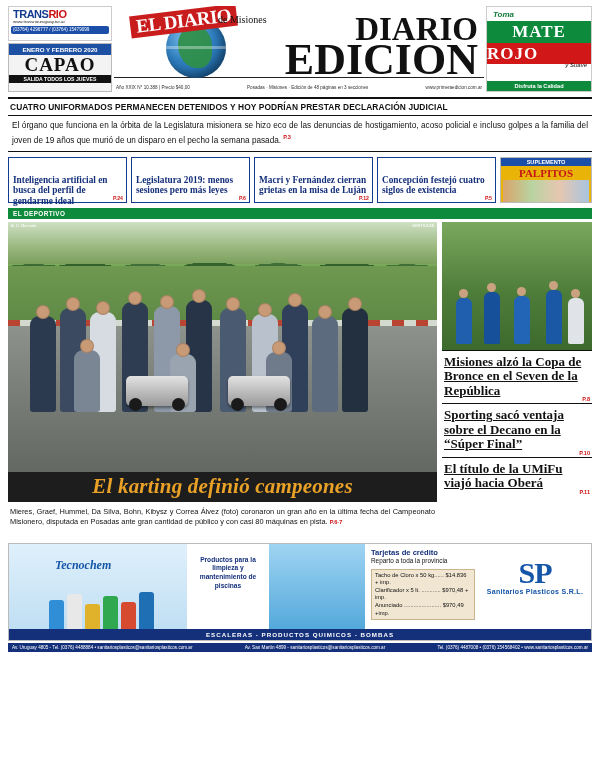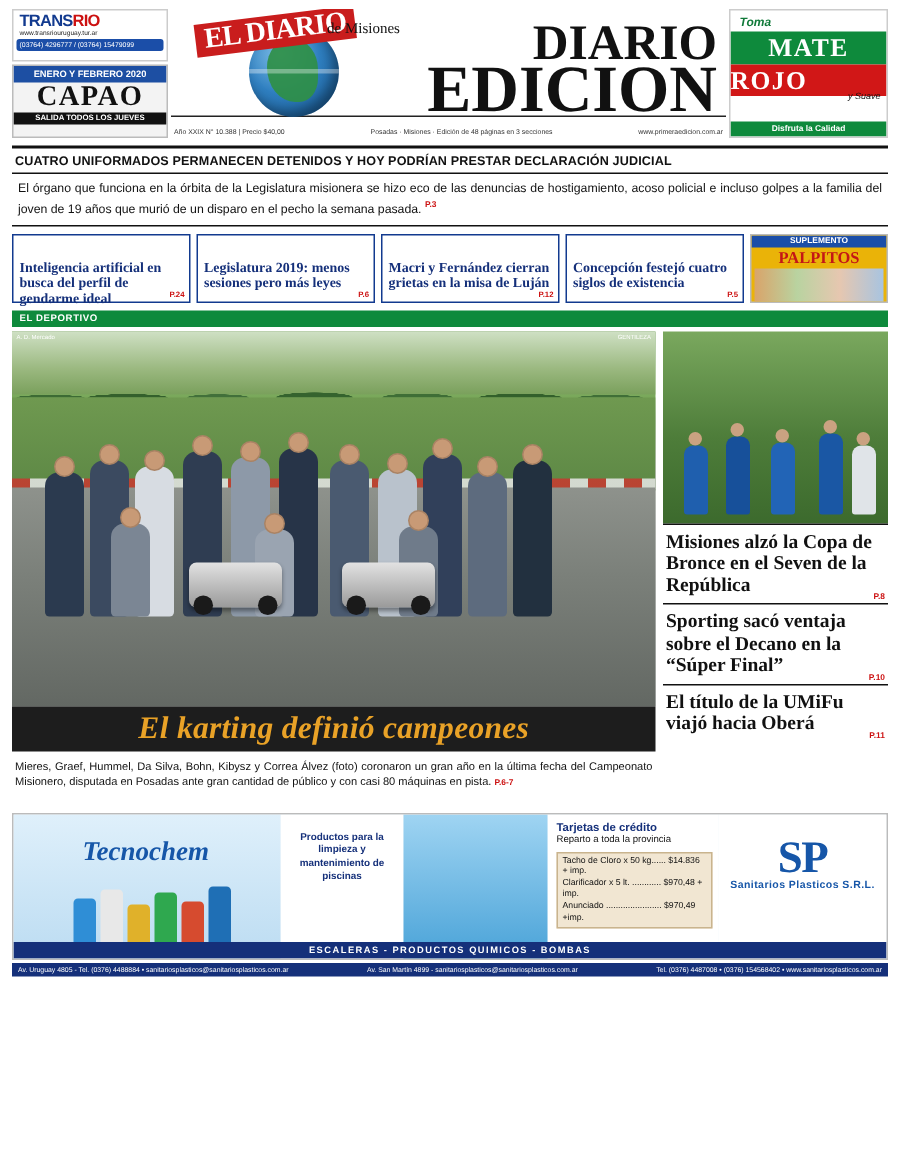--- a/index.html
+++ b/index.html
@@ -537,20 +537,21 @@
     padding: 4px 2px 5px 2px;
     position: relative;
   }
   .side-item h3 {
     margin: 0;
     font-family: "Liberation Serif", serif;
     font-weight: bold;
     font-size: 13px;
     line-height: 14.5px;
     color: #111111;
+    text-decoration: underline;
   }
   .side-pg {
     font-size: 5.6px;
     color: #cc1111;
     font-weight: bold;
     position: absolute;
     right: 2px;
     bottom: 1px;
   }
 
@@ -578,21 +579,21 @@
   }
   .bot {
     width: 15px;
     border-radius: 3px 3px 1px 1px;
   }
   .ba-logo {
     position: absolute;
     left: 46px; top: 14px;
     font-family: "Liberation Serif", serif;
     font-weight: bold;
-    font-size: 18px;
+    font-size: 12px;
     color: #1656a8;
     font-style: italic;
   }
   .ba-col2 {
     width: 74px;
     font-size: 6.6px;
     font-weight: bold;
     color: #15307a;
     line-height: 8.6px;
     padding: 12px 4px 0 4px;

